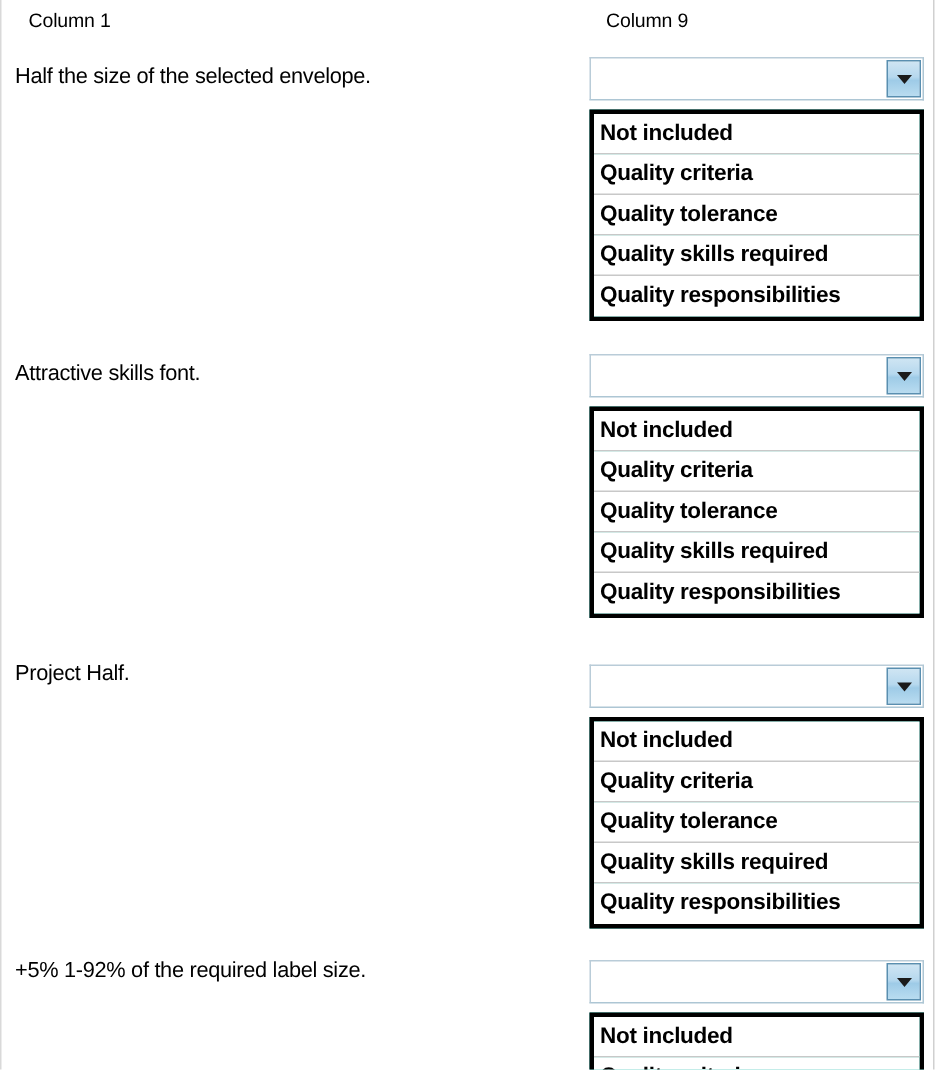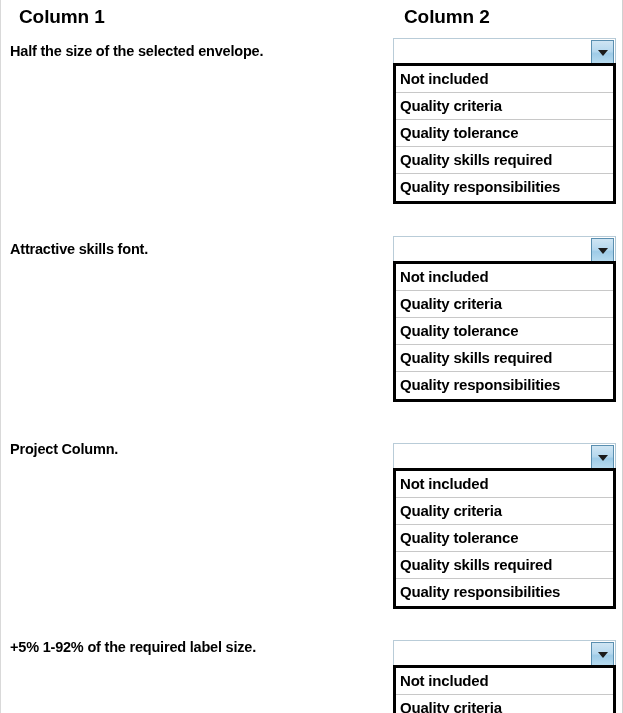--- a/index.html
+++ b/index.html
@@ -29,40 +29,40 @@
   
   .header-row {
     position: absolute;
     top: 6px;
     left: 0;
     width: 623px;
     height: 26px;
   }
   .col-head {
     position: absolute;
-    font-size: 19px;
-    font-weight: bold;
+    font-size: 13px;
+    font-weight: normal;
     letter-spacing: -0.1px;
     white-space: nowrap;
   }
   .col-head.c1 { left: 18px; top: 0; }
   .col-head.c2 { left: 403px; top: 0; }
 
   
   .qrow {
     position: absolute;
     left: 0;
     width: 623px;
   }
   .qlabel {
     position: absolute;
     left: 9px;
     top: 0;
     font-size: 14.5px;
-    font-weight: bold;
+    font-weight: normal;
     letter-spacing: -0.2px;
     white-space: nowrap;
   }
 
   .dropdown-wrap {
     position: absolute;
     left: 392px;
     top: 0;
     width: 223px;
   }
@@ -108,21 +108,21 @@
     height: 0;
     border-left: 5px solid transparent;
     border-right: 5px solid transparent;
     border-top: 6px solid #1b1b1b;
   }
 
   
   .option-list {
     position: absolute;
     left: 0;
-    top: 25px;
+    top: 35px;
     width: 223px;
     box-sizing: border-box;
     border: 3px solid #000000;
     background: #14b8a6;
   }
   .option-item {
     box-sizing: border-box;
     height: 27px;
     line-height: 26px;
     padding-left: 4px;
@@ -137,21 +137,21 @@
   }
   .option-item:last-child { border-bottom: none; }
 </style>
 </head>
 <body>
 
 <div id="page">
 
   <div class="header-row">
     <div class="col-head c1">Column 1</div>
-    <div class="col-head c2">Column 2</div>
+    <div class="col-head c2">Column 9</div>
   </div>
 
   <div class="qrow" style="top:43px;">
     <div class="qlabel">Half the size of the selected envelope.</div>
     <div class="dropdown-wrap" style="top:-5px;">
       <div class="select-box">
         <div class="select-value"></div>
         <div class="select-arrow-btn">
             <span class="tri"></span>
           </div>
@@ -179,21 +179,21 @@
         <div class="option-item">Not included</div>
         <div class="option-item">Quality criteria</div>
         <div class="option-item">Quality tolerance</div>
         <div class="option-item">Quality skills required</div>
         <div class="option-item">Quality responsibilities</div>
       </div>
     </div>
   </div>
 
   <div class="qrow" style="top:441px;">
-    <div class="qlabel">Project Column.</div>
+    <div class="qlabel">Project Half.</div>
     <div class="dropdown-wrap" style="top:2px;">
       <div class="select-box">
         <div class="select-value"></div>
         <div class="select-arrow-btn">
             <span class="tri"></span>
           </div>
       </div>
       <div class="option-list">
         <div class="option-item">Not included</div>
         <div class="option-item">Quality criteria</div>

